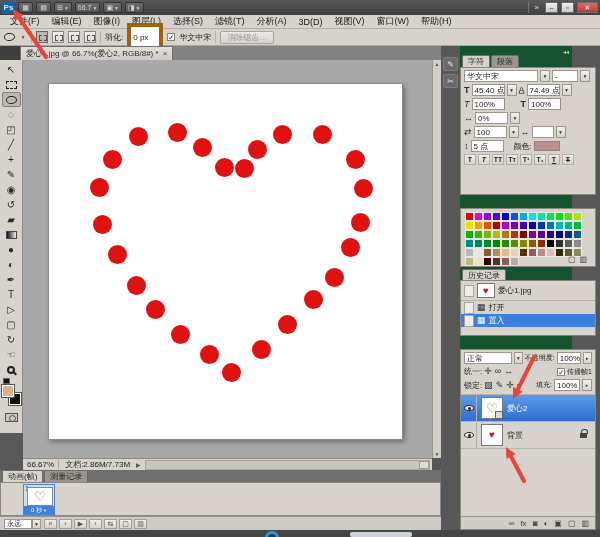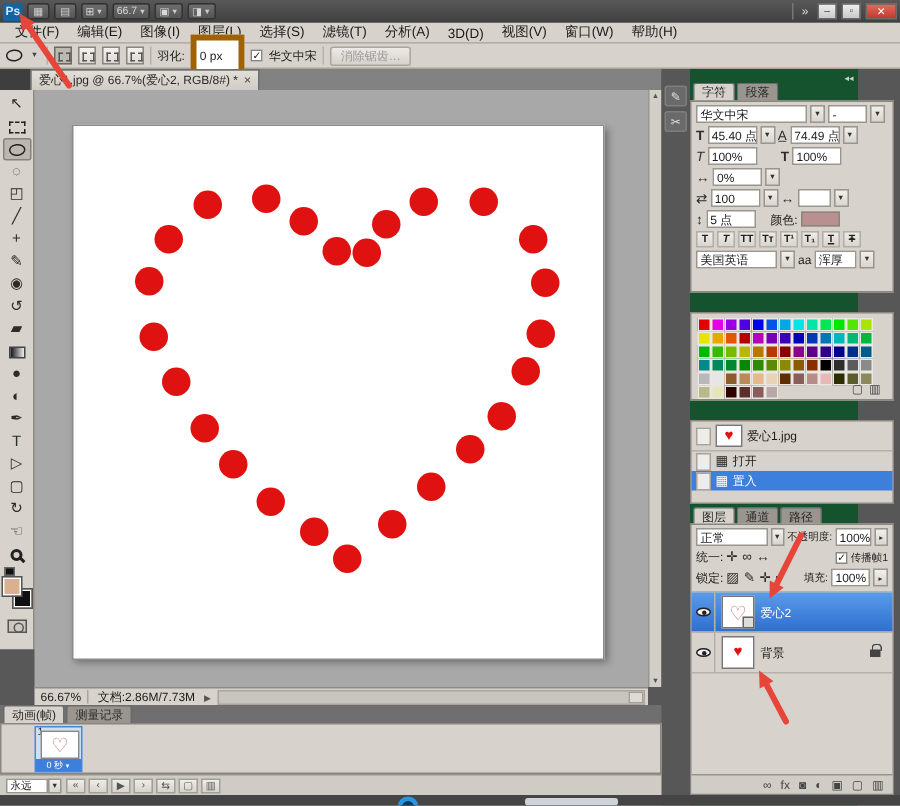--- a/index.html
+++ b/index.html
@@ -351,27 +351,20 @@
     <div class="prow" id="tstyle-row">
         <span class="tstyle">T</span>
         <span class="tstyle" style="font-style: italic;">T</span>
         <span class="tstyle">TT</span>
         <span class="tstyle">Tᴛ</span>
         <span class="tstyle">T¹</span>
         <span class="tstyle">T₁</span>
         <span class="tstyle" style="text-decoration: underline;">T</span>
         <span class="tstyle" style="text-decoration: line-through;">Ŧ</span>
       </div>
-    <div class="prow">
-      <span class="field" style="width:54px">美国英语</span>
-      <span class="ddbtn">▼</span>
-      <span class="plabel">aa</span>
-      <span class="field" style="width:28px">浑厚</span>
-      <span class="ddbtn">▼</span>
-    </div>
   </div>
 
   <div class="pbody" style="top:162px;height:59px">
     <div id="swatch-grid">
         <span class="swatch" style="background: rgb(230, 0, 0);"></span>
         <span class="swatch" style="background: rgb(230, 0, 230);"></span>
         <span class="swatch" style="background: rgb(153, 0, 230);"></span>
         <span class="swatch" style="background: rgb(77, 0, 230);"></span>
         <span class="swatch" style="background: rgb(0, 0, 230);"></span>
         <span class="swatch" style="background: rgb(0, 85, 230);"></span>
@@ -440,20 +433,23 @@
         <span class="swatch" style="background: rgb(92, 46, 46);"></span>
         <span class="swatch" style="background: rgb(138, 92, 92);"></span>
         <span class="swatch" style="background: rgb(184, 168, 168);"></span>
       </div>
     <div class="mini-icons" id="swatch-icons">
         <span class="libtn">▢</span>
         <span class="libtn">▥</span>
       </div>
   </div>
 
+  <div class="ptabrow" style="top:223px">
+    <span class="ptab active">历史记录</span>
+  </div>
   <div class="pbody" style="top:234px;height:56px">
     <div id="hist-snap">
       <span class="hslot"></span>
       <span class="hthumb">
           <span class="heart-solid">♥</span>
         </span>
       <span style="font-size:8px">爱心1.jpg</span>
     </div>
     <div id="history-steps">
         <div class="hrow">
@@ -462,25 +458,20 @@
           <span class="hlabel">打开</span>
         </div>
         <div class="hrow hsel">
           <span class="hslot"></span>
           <span class="g">▦</span>
           <span class="hlabel">置入</span>
         </div>
       </div>
   </div>
 
-  <div class="ptabrow" style="top:292px">
-    <span class="ptab active">图层</span>
-    <span class="ptab">通道</span>
-    <span class="ptab">路径</span>
-  </div>
   <div class="pbody" style="top:303px;height:181px">
     <div class="prow" id="blend-row">
       <span class="field">正常</span>
       <span class="ddbtn">▼</span>
       <span class="plabel" style="font-size:7px">不透明度:</span>
       <span class="field" style="width:26px">100%</span>
       <span class="ddbtn">▸</span>
     </div>
     <div class="prow">
       <span class="plabel">统一:</span>

